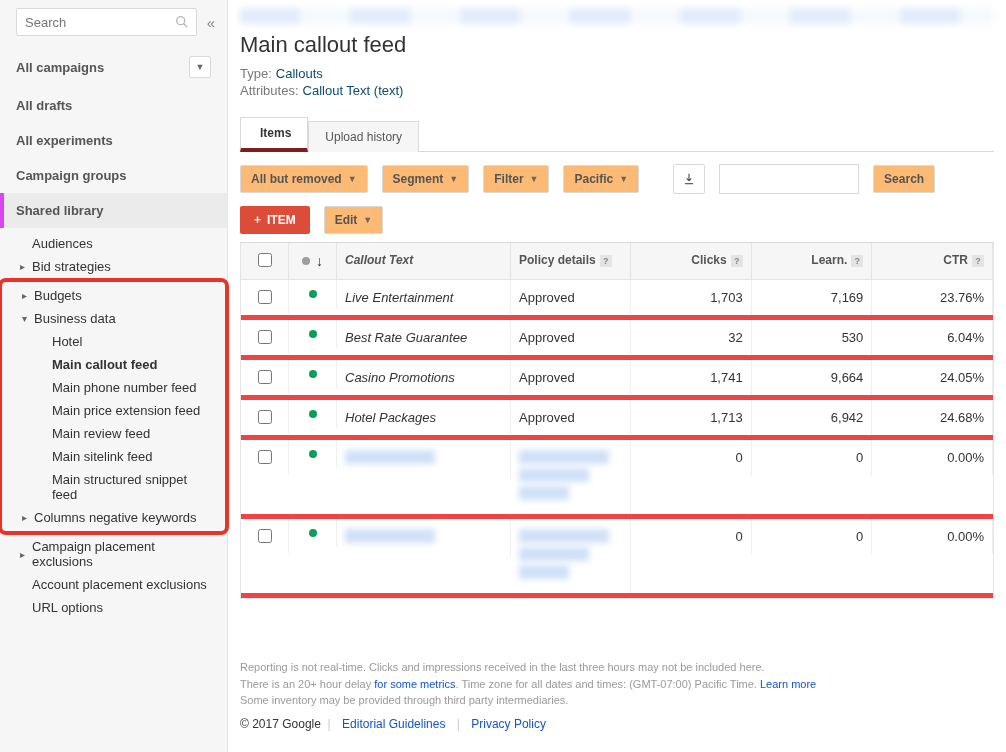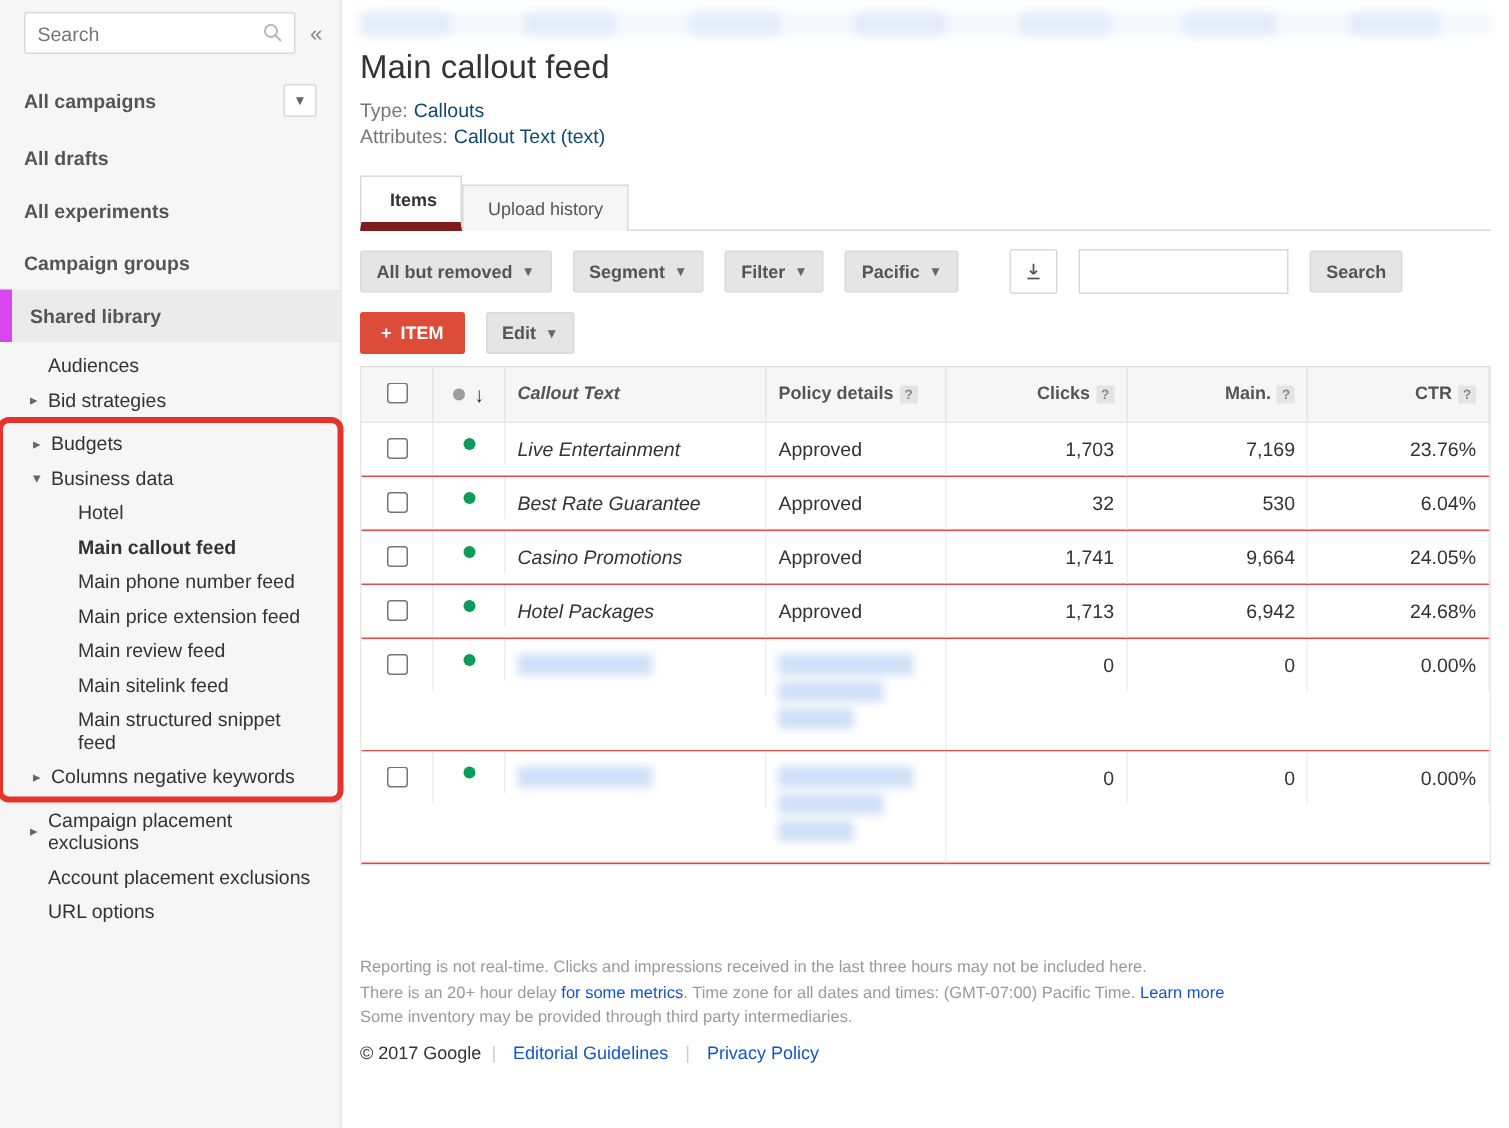--- a/index.html
+++ b/index.html
@@ -6,46 +6,46 @@
 body { font-family: Arial, Helvetica, sans-serif; font-size: 13px; color: #333; background: #fff; width: 1006px; height: 752px; overflow: hidden; display: flex; }
 .sidebar { width: 228px; background: #f6f6f6; border-right: 1px solid #e5e5e5; display: flex; flex-direction: column; padding-top: 8px; }
 .search-row { display: flex; align-items: center; padding: 0 12px 10px 16px; gap: 10px; }
 .search-box { flex: 1; position: relative; background: #fff; border: 1px solid #d9d9d9; border-radius: 2px; height: 28px; display: flex; align-items: center; padding: 0 24px 0 8px; }
 .search-box input { border: none; outline: none; width: 100%; font-size: 13px; color: #555; background: transparent; }
 .search-box .mag { position: absolute; right: 6px; top: 5px; width: 16px; height: 16px; color: #b8b8b8; }
 .collapse-btn { color: #888; font-size: 15px; cursor: pointer; }
 .nav-item { display: flex; align-items: center; justify-content: space-between; padding: 10px 16px; color: #555; font-weight: bold; cursor: pointer; font-size: 13px; }
 .nav-item .caret { width: 22px; height: 22px; border: 1px solid #d9d9d9; border-radius: 2px; display: flex; align-items: center; justify-content: center; font-size: 9px; color: #666; background: #fff; }
 .nav-plain { padding: 10px 16px; color: #555; font-weight: bold; cursor: pointer; font-size: 13px; }
-.nav-selected { background: #ebebeb; border-left: 8px solid #d946ef; padding: 10px 16px 10px 12px; color: #555; font-weight: bold; }
+.nav-selected { background: #ebebeb; border-left: 4px solid #d946ef; padding: 10px 16px 10px 12px; color: #555; font-weight: bold; }
 .tree { padding: 4px 0 0 0; }
 .tree-row { display: flex; align-items: center; padding: 4px 12px 4px 20px; font-size: 13px; color: #333; cursor: pointer; }
 .tree-row .arrow { width: 12px; color: #666; font-size: 10px; flex-shrink: 0; }
 .tree-row .lbl { flex: 1; }
 .tree-child { padding: 4px 12px 4px 50px; font-size: 13px; color: #333; cursor: pointer; }
 .tree-child.bold { font-weight: bold; }
 .red-box { border: 4px solid #e8332b; border-radius: 8px; margin: 0 -2px; padding: 2px 0; }
 .main { flex: 1; display: flex; flex-direction: column; padding: 8px 12px 0 12px; }
 .blur-bar { height: 16px; margin: 0 0 8px 0; background: repeating-linear-gradient(90deg, #cfe0f7 0 60px, #eef4fc 60px 110px); filter: blur(3px); opacity: .6; }
 .page-title { font-size: 22px; color: #333; margin-bottom: 8px; }
 .meta-row { font-size: 13px; color: #777; margin-bottom: 2px; }
 .meta-row .val { color: #0c4a6e; margin-left: 4px; }
 .tabs { display: flex; align-items: flex-end; margin-top: 16px; border-bottom: 1px solid #d9d9d9; }
 .tab { padding: 8px 16px; font-size: 12px; border: 1px solid #d9d9d9; border-bottom: none; background: #f6f6f6; color: #555; cursor: pointer; position: relative; top: 1px; }
-.tab.active { background: #fff; font-weight: bold; color: #333; border-bottom: 6px solid #7f1d1d; padding-left: 19px; }
+.tab.active { background: #fff; font-weight: bold; color: #333; border-bottom: 4px solid #7f1d1d; padding-left: 19px; }
 .toolbar { display: flex; align-items: center; gap: 14px; padding: 12px 0; }
-.pill-btn { border: 1px solid #d9d9d9; background: #e5e5e5; padding: 6px 10px; font-size: 12px; font-weight: bold; color: #555; border-radius: 2px; cursor: pointer; display: inline-flex; align-items: center; gap: 6px; }
+.pill-btn { border: 1px solid #d9d9d9; background: #fdba74; padding: 6px 10px; font-size: 12px; font-weight: bold; color: #555; border-radius: 2px; cursor: pointer; display: inline-flex; align-items: center; gap: 6px; }
 .pill-btn .tri { font-size: 9px; color: #666; }
 .dl-btn { border: 1px solid #d9d9d9; background: #fff; width: 32px; height: 30px; border-radius: 2px; display: flex; align-items: center; justify-content: center; cursor: pointer; }
 .search-field { border: 1px solid #d9d9d9; height: 30px; width: 140px; padding: 0 6px; }
 .action-row { display: flex; align-items: center; gap: 14px; padding: 0 0 8px 0; }
 .red-btn { background: #dd4b39; color: #fff; font-weight: bold; font-size: 12px; padding: 7px 14px; border: none; border-radius: 2px; cursor: pointer; display: inline-flex; align-items: center; gap: 6px; }
 .table { border: 1px solid #e5e5e5; border-top: 1px solid #d9d9d9; }
 .th-row { display: flex; background: #f6f6f6; border-bottom: 1px solid #e5e5e5; font-size: 12px; font-weight: bold; color: #555; }
-.td-row { display: flex; border-bottom: 1px solid #ef4444; font-size: 13px; color: #333; background: #fff; align-items: flex-start; }
+.td-row { display: flex; border-bottom: 5px solid #ef4444; font-size: 13px; color: #333; background: #fff; align-items: flex-start; }
 .cell { padding: 10px 8px; border-right: 1px solid #efefef; }
 .th-row .cell { border-right: 1px solid #e5e5e5; }
 .c-chk { width: 48px; display: flex; justify-content: center; }
 .c-dot { width: 48px; display: flex; justify-content: center; align-items: center; }
 .c-txt { width: 174px; font-style: italic; }
 .c-pol { width: 120px; }
 .c-num { flex: 1; text-align: right; }
 .green-dot { width: 8px; height: 8px; border-radius: 50%; background: #0b9d58; display: inline-block; }
 .grey-dot { width: 8px; height: 8px; border-radius: 50%; background: #9e9e9e; display: inline-block; }
 .qmark { display: inline-block; width: 12px; height: 12px; background: #e4e4e4; color: #888; font-size: 9px; line-height: 12px; text-align: center; margin-left: 4px; border-radius: 1px; }
@@ -184,21 +184,21 @@
       <div class="cell c-chk">
           <input type="checkbox" style="">
         </div>
       <div class="cell c-dot">
           <span class="grey-dot"></span>
           <span class="sort-arrow">↓</span>
         </div>
       <div class="cell c-txt">Callout Text</div>
       <div class="cell c-pol"><span>Policy details</span><span class="qmark">?</span></div>
       <div class="cell c-num"><span>Clicks</span><span class="qmark">?</span></div>
-      <div class="cell c-num"><span>Main.</span><span class="qmark">?</span></div>
+      <div class="cell c-num"><span>Learn.</span><span class="qmark">?</span></div>
       <div class="cell c-num"><span>CTR</span><span class="qmark">?</span></div>
     </div>
     <div id="table-body">
         <div class="td-row">
           <div class="cell c-chk">
             <input type="checkbox" style="">
           </div>
           <div class="cell c-dot">
             <span class="green-dot"></span>
           </div>

